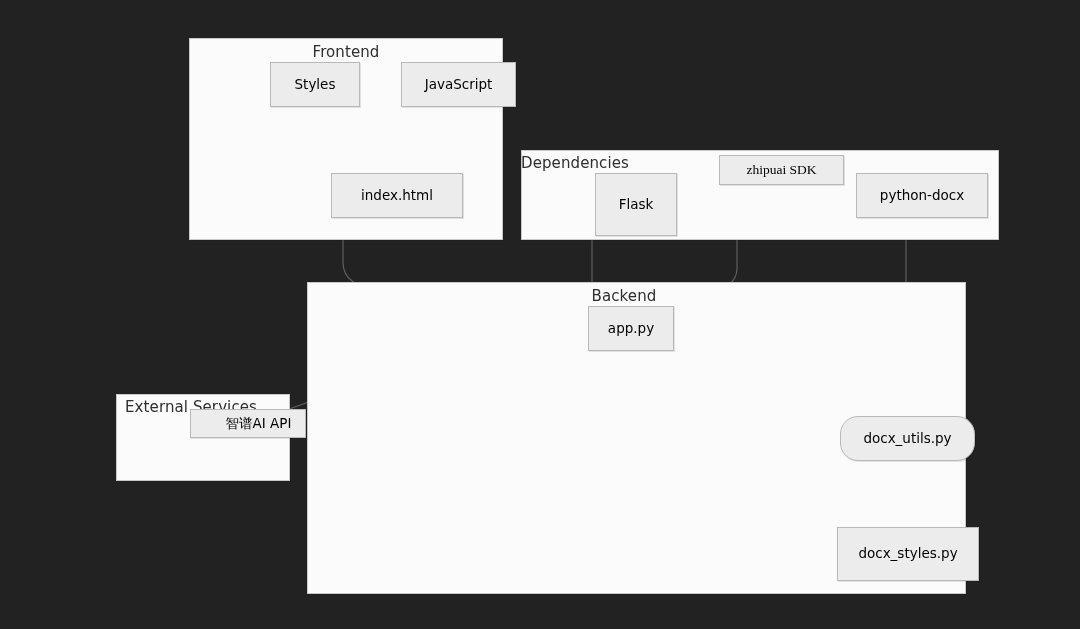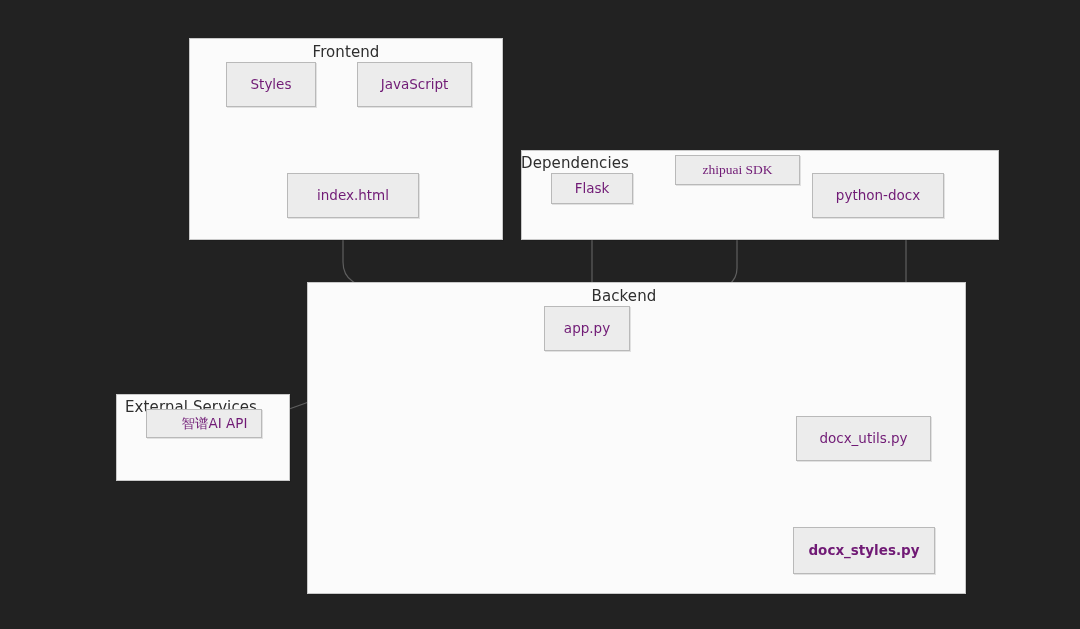--- a/index.html
+++ b/index.html
@@ -37,24 +37,25 @@
     letter-spacing: 0.1px;
   }
   .node {
     position: absolute;
     background: #ececec;
     border: 1px solid #b9b9b9;
     box-sizing: border-box;
     display: flex;
     align-items: center;
     justify-content: center;
-    color: #701a75;
+    color: #000000;
     font-size: 13.5px;
     white-space: nowrap;
     box-shadow: 1px 1px 0 rgba(0,0,0,0.10);
+    margin-left: 44px;
   }
   .node-label {
     display: block;
     line-height: 1;
   }
 </style>
 </head>
 <body>
 
 <div id="stage">
@@ -100,41 +101,41 @@
   </div>
 
   <div class="node" style="left:357px; top:62px; width:115px; height:45px;justify-content:center;">
     <span class="node-label">JavaScript</span>
   </div>
 
   <div class="node" style="left:287px; top:173px; width:132px; height:45px;">
     <span class="node-label">index.html</span>
   </div>
 
-  <div class="node" style="left:551px; top:173px; width:82px; height:31px;">
+  <div class="node" style="left:551px; top:173px; width:82px; height:63px;">
     <span class="node-label">Flask</span>
   </div>
 
   <div class="node" style="left:675px; top:155px; width:125px; height:30px;font-family:Liberation Serif, serif;">
     <span class="node-label">zhipuai SDK</span>
   </div>
 
   <div class="node" style="left:812px; top:173px; width:132px; height:45px;">
     <span class="node-label">python-docx</span>
   </div>
 
   <div class="node" style="left:544px; top:306px; width:86px; height:45px;">
     <span class="node-label">app.py</span>
   </div>
 
-  <div class="node" style="left:796px; top:416px; width:135px; height:45px;">
+  <div class="node" style="left:796px; top:416px; width:135px; height:45px;border-radius:18px;">
     <span class="node-label">docx_utils.py</span>
   </div>
 
-  <div class="node" style="left:793px; top:527px; width:142px; height:47px;font-weight:bold;">
+  <div class="node" style="left:793px; top:527px; width:142px; height:54px;">
     <span class="node-label">docx_styles.py</span>
   </div>
 
   <div class="node" style="left:146px; top:409px; width:116px; height:29px;padding-left:21px;">
     <span class="node-label">智谱AI API</span>
   </div>
 
 </div>
 
 </body></html>

